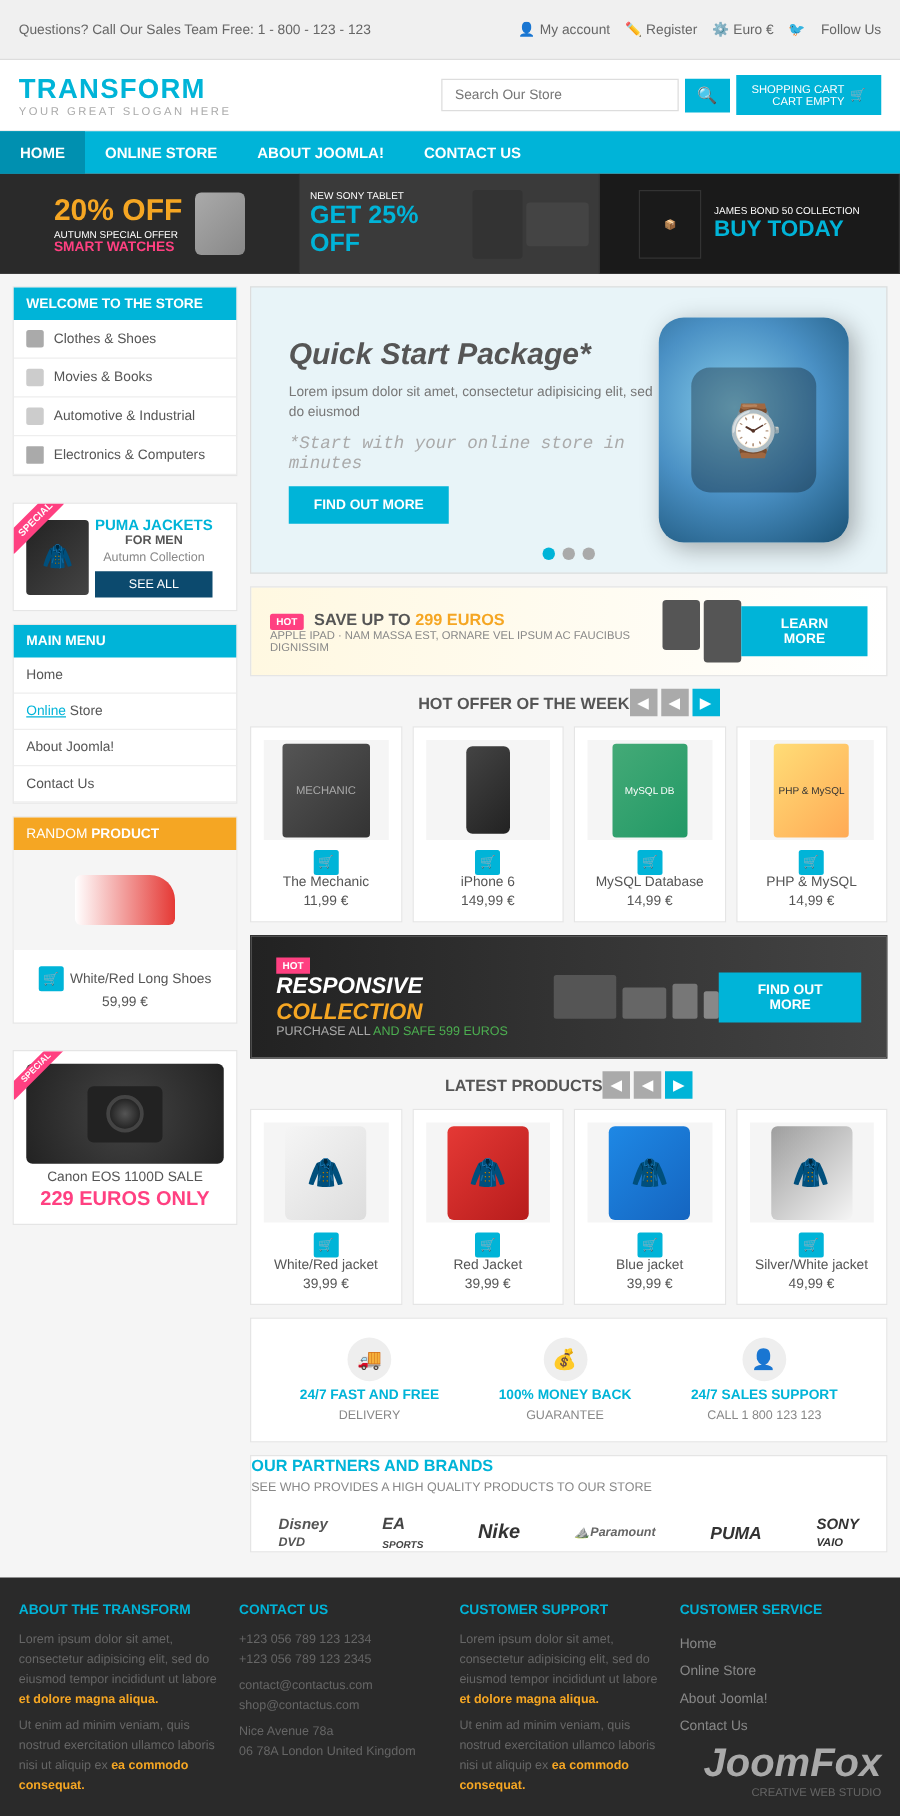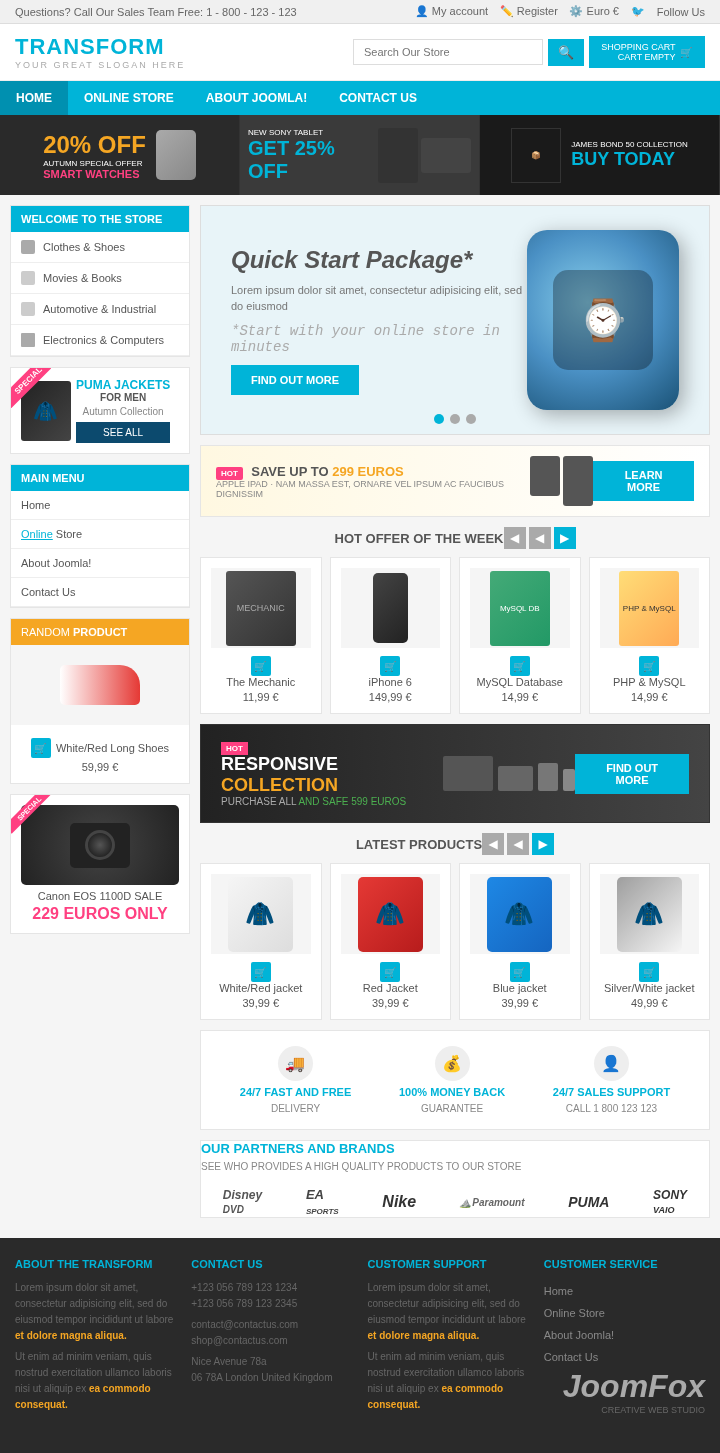--- a/index.html
+++ b/index.html
@@ -1,19 +1,19 @@
 <!DOCTYPE html>
 <html><head>
   <meta charset="utf-8">
   <style>
     * { margin: 0; padding: 0; box-sizing: border-box; }
     body { font-family: Arial, sans-serif; font-size: 12px; color: #333; background: #f5f5f5; width: 720px; }
 
     
-    .top-bar { background: #f0f0f0; border-bottom: 1px solid #ddd; padding: 5px 15px; display: flex; justify-content: space-between; align-items: center; font-size: 11px; color: #666; }
+    .top-bar { background: #f0f0f0; border-bottom: 1px solid #ddd; padding: 17px 15px; display: flex; justify-content: space-between; align-items: center; font-size: 11px; color: #666; }
     .top-bar-right { display: flex; gap: 12px; align-items: center; }
     .top-bar-right a { color: #666; text-decoration: none; font-size: 11px; }
 
     
     .header { background: #fff; padding: 10px 15px; display: flex; justify-content: space-between; align-items: center; border-bottom: 1px solid #eee; }
     .logo { display: flex; flex-direction: column; }
     .logo-text { font-size: 22px; font-weight: bold; color: #333; letter-spacing: 1px; }
     .logo-text span { color: #00b4d8; }
     .logo-sub { font-size: 9px; color: #aaa; letter-spacing: 2px; text-transform: uppercase; }
     .search-area { display: flex; align-items: center; gap: 5px; }
@@ -38,21 +38,21 @@
     .banner-title { font-size: 11px; font-weight: bold; color: #ff4081; text-transform: uppercase; }
     .banner-white { color: #fff; }
     .banner-orange { color: #f5a623; }
 
     
     .main-layout { display: flex; padding: 10px; gap: 10px; }
     .sidebar { width: 180px; flex-shrink: 0; }
     .main-content { flex: 1; }
 
     
-    .sidebar-section { background: #fff; margin-bottom: 10px; border: 1px solid #e5e5e5; }
+    .sidebar-section { background: #fff; margin-bottom: 21px; border: 1px solid #e5e5e5; }
     .sidebar-title { background: #00b4d8; color: #fff; padding: 7px 10px; font-size: 11px; font-weight: bold; text-transform: uppercase; }
     .sidebar-menu { list-style: none; }
     .sidebar-menu li { border-bottom: 1px solid #eee; }
     .sidebar-menu li a { display: flex; align-items: center; gap: 8px; padding: 8px 10px; color: #555; text-decoration: none; font-size: 11px; }
     .menu-icon { width: 14px; height: 14px; background: #ccc; display: inline-block; border-radius: 2px; flex-shrink: 0; }
 
     
     .special-promo { background: #fff; border: 1px solid #e5e5e5; padding: 10px; position: relative; margin-bottom: 10px; }
     .special-badge-wrap { position: absolute; top: 0; left: 0; width: 40px; height: 40px; overflow: hidden; }
     .special-badge2 { position: absolute; top: 5px; left: -15px; background: #ff4081; color: #fff; font-size: 8px; padding: 3px 15px; font-weight: bold; text-transform: uppercase; transform: rotate(-45deg); }
@@ -94,21 +94,21 @@
     .product-grid { display: grid; grid-template-columns: repeat(4, 1fr); gap: 8px; margin-bottom: 10px; }
     .product-card { background: #fff; border: 1px solid #e5e5e5; padding: 10px; text-align: center; }
     .product-img { width: 100%; height: 80px; background: #f5f5f5; margin-bottom: 8px; display: flex; align-items: center; justify-content: center; overflow: hidden; }
     .product-name { font-size: 11px; color: #555; margin-bottom: 3px; }
     .product-price { font-size: 11px; color: #555; display: flex; align-items: center; justify-content: center; gap: 5px; }
     .cart-icon-btn { background: #00b4d8; color: #fff; width: 20px; height: 20px; border-radius: 2px; display: inline-flex; align-items: center; justify-content: center; font-size: 10px; }
 
     
     .responsive-banner { background: linear-gradient(to right, #222, #444); border: 1px solid #333; padding: 15px 20px; display: flex; align-items: center; justify-content: space-between; margin-bottom: 10px; position: relative; overflow: hidden; }
     .resp-text .hot2 { background: #ff4081; color: #fff; font-size: 8px; padding: 2px 5px; font-weight: bold; }
-    .resp-text h3 { font-size: 18px; font-weight: bold; text-transform: uppercase; }
+    .resp-text h3 { font-size: 18px; font-weight: bold; text-transform: uppercase; font-style: italic; }
     .resp-text h3 .white { color: #fff; }
     .resp-text h3 .orange { color: #f5a623; }
     .resp-text .sub { font-size: 10px; color: #aaa; text-transform: uppercase; }
     .resp-text .sub .green { color: #4CAF50; }
     .devices { display: flex; gap: 5px; align-items: flex-end; }
     .device-monitor { width: 50px; height: 35px; background: #555; border-radius: 2px; }
     .device-laptop { width: 35px; height: 25px; background: #666; border-radius: 2px; }
     .device-tablet { width: 20px; height: 28px; background: #777; border-radius: 2px; }
     .device-phone { width: 12px; height: 22px; background: #888; border-radius: 2px; }
     .find-out-btn2 { background: #00b4d8; color: #fff; border: none; padding: 8px 16px; font-size: 11px; cursor: pointer; text-transform: uppercase; font-weight: bold; }

